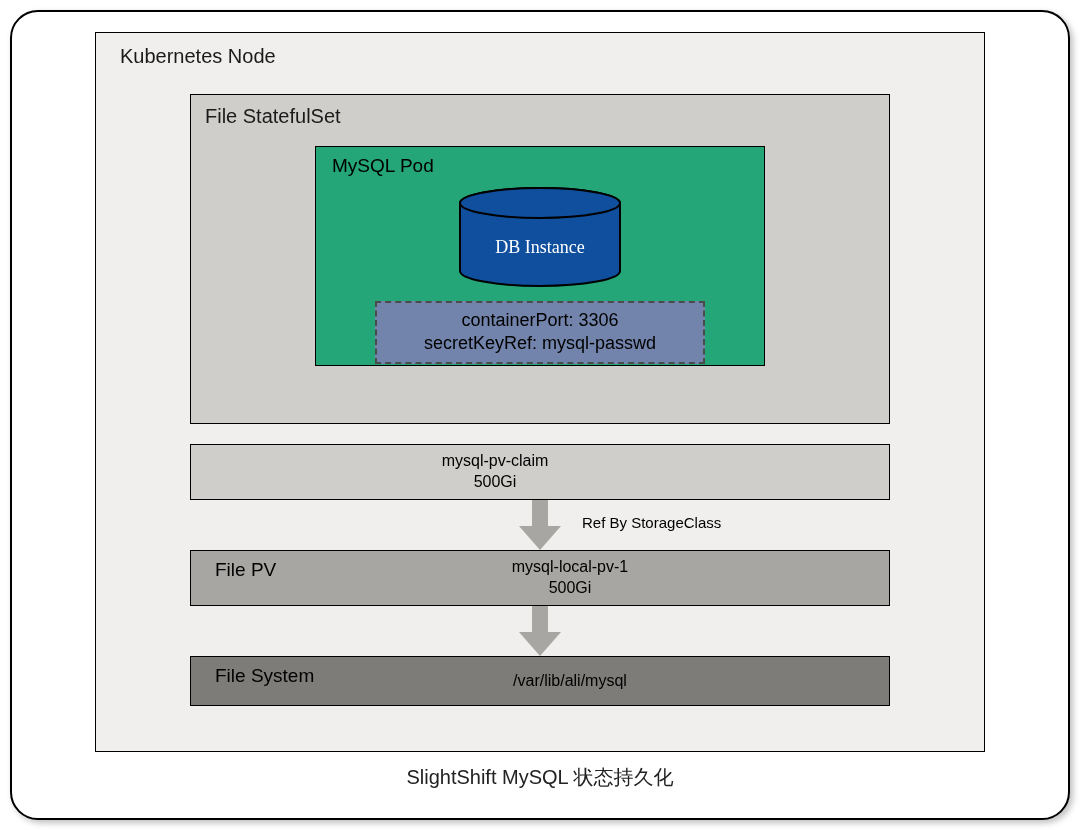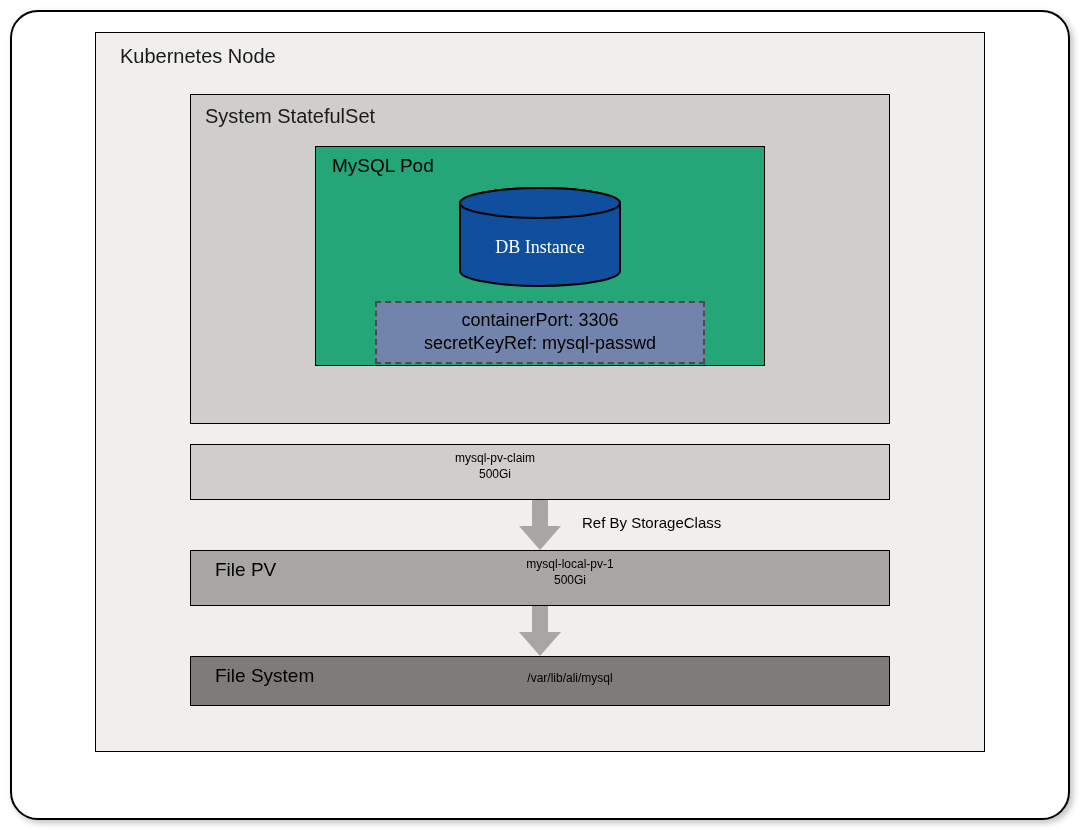--- a/index.html
+++ b/index.html
@@ -107,21 +107,21 @@
   }
   .bar .bar-title {
     font-size: 19px;
     color: #000;
     padding: 8px 0 0 24px;
     min-width: 150px;
   }
   .bar .bar-center {
     flex: 1;
     text-align: center;
-    font-size: 12px;
+    font-size: 16px;
     color: #000;
     padding: 6px 0 6px 0;
     line-height: 1.3;
     margin-left: -90px;
   }
   .pvc-bar { background: #d0cecb; height: 56px; margin-top: 20px; }
   .lpv-bar { background: #a8a6a3; height: 56px; }
   .fs-bar  { background: #7e7c79; height: 50px; }
   .gap { height: 50px; position: relative; width: 700px; margin: 0 auto; }
   .arrow {
@@ -138,21 +138,21 @@
   }
 </style>
 </head>
 <body>
 
 <div class="frame">
   <div class="node-box">
     <div class="label-top-left">Kubernetes Node</div>
 
     <div class="statefulset-box">
-      <div class="label-top-left">System StatefulSet</div>
+      <div class="label-top-left">File StatefulSet</div>
 
       <div class="pod-box">
         <div class="pod-label">MySQL Pod</div>
 
         <div class="db-cyl">
           <svg width="180" height="100" viewBox="0 0 180 100">
             <ellipse cx="90" cy="16" rx="80" ry="15" fill="#0f4f9e" stroke="#000" stroke-width="2"></ellipse>
             <path d="M10 16 L10 84 A80 15 0 0 0 170 84 L170 16" fill="#0f4f9e" stroke="#000" stroke-width="2"></path>
             <ellipse cx="90" cy="16" rx="80" ry="15" fill="#0f4f9e" stroke="#000" stroke-width="2"></ellipse>
           </svg>
@@ -199,13 +199,14 @@
 
     <div class="bar fs-bar">
       <div class="bar-title">File System</div>
       <div class="bar-center" style="padding-top:14px;">
         <div>/var/lib/ali/mysql</div>
       </div>
     </div>
 
   </div>
 
+  <div class="caption">SlightShift MySQL  状态持久化</div>
 </div>
 
 </body></html>

